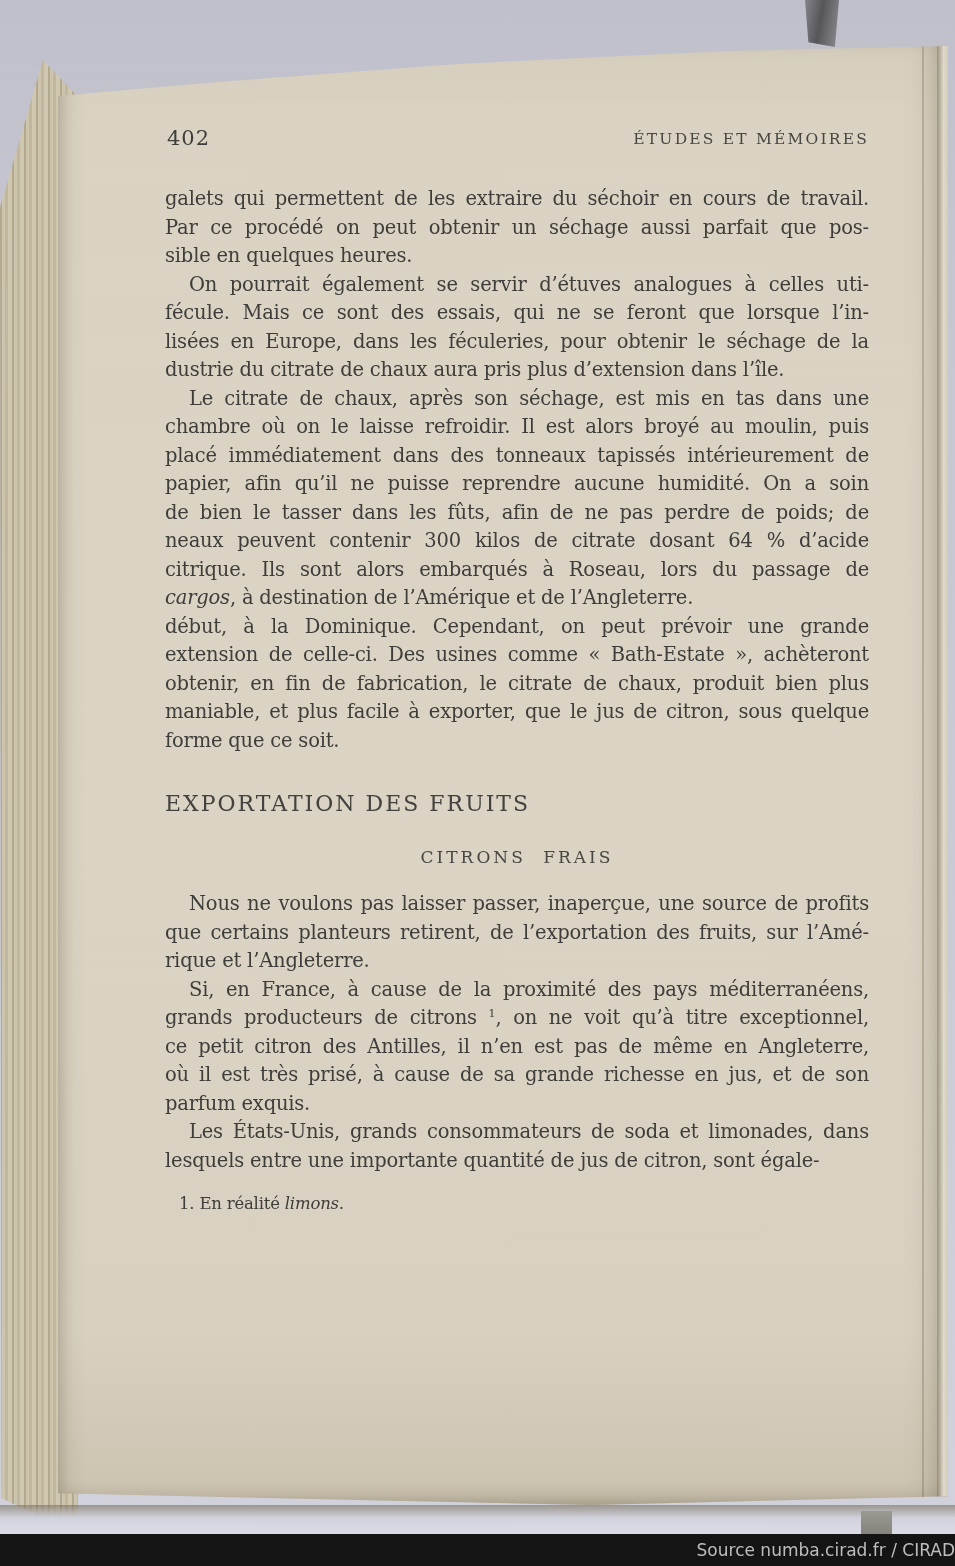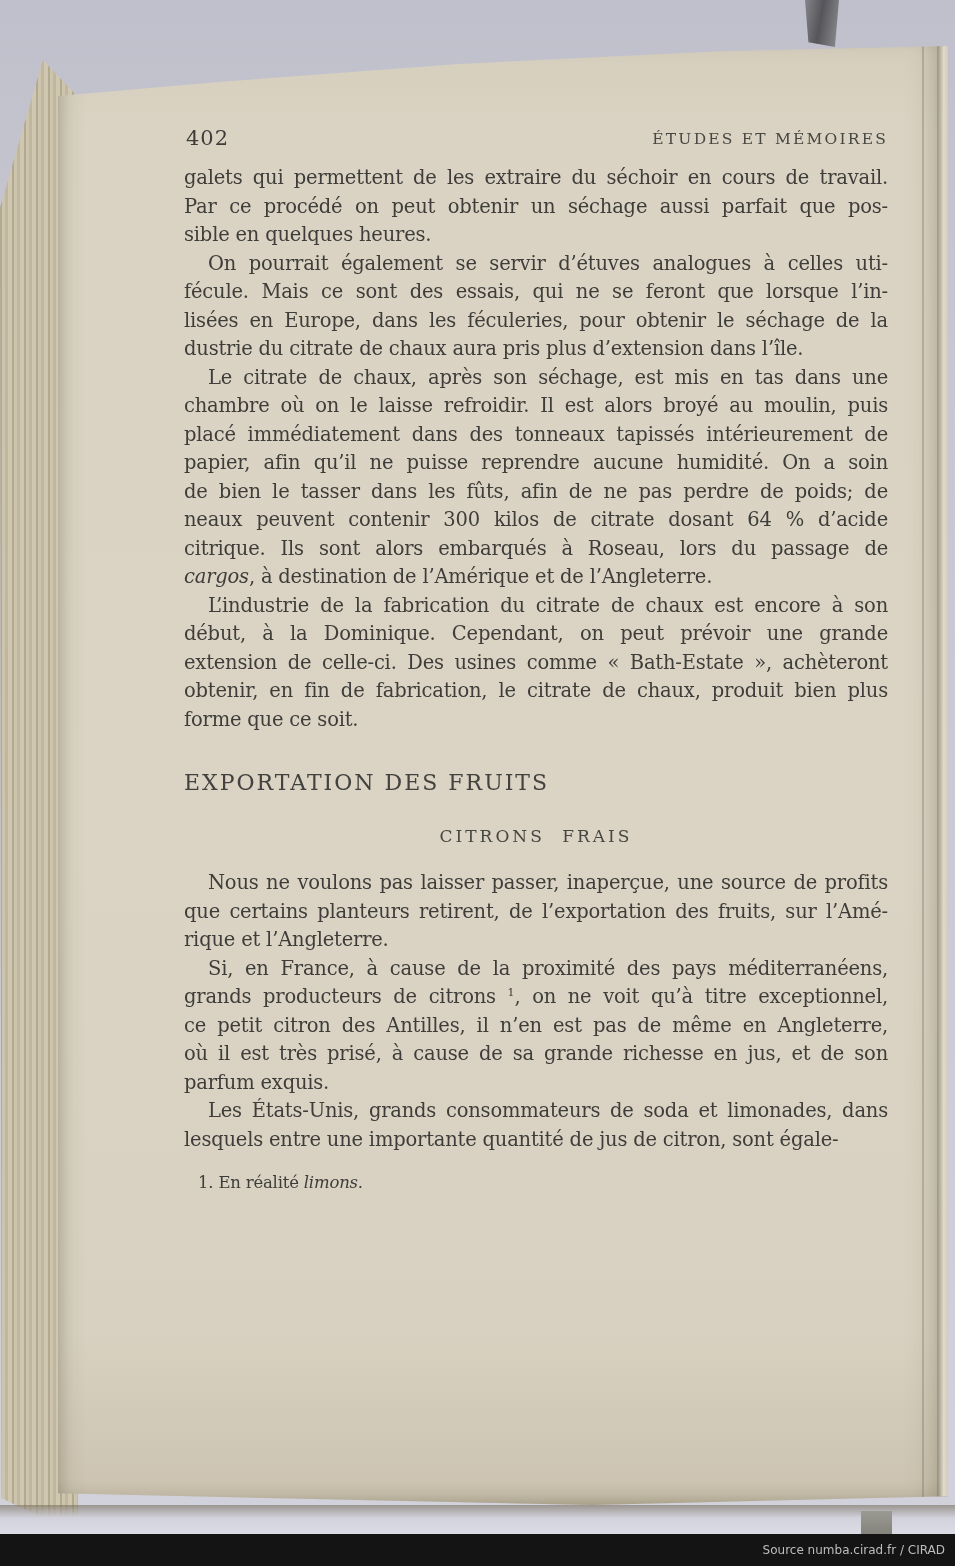--- a/index.html
+++ b/index.html
@@ -50,34 +50,34 @@
     background: linear-gradient(100deg, #84848a 0%, #55555a 45%, #8e8e93 100%);
     clip-path: polygon(0 0, 100% 0, 88% 100%, 10% 90%);
   }
   .clip-bottom {
     position: absolute; left: 861px; top: 1511px; width: 31px; height: 23px;
     background: linear-gradient(180deg, #9a9a93 0%, #84847d 100%);
   }
 
   
   .content {
-    position: absolute; left: 126px; top: 86px; width: 704px;
+    position: absolute; left: 107px; top: 86px; width: 704px;
     color: #3e3d3a;
   }
   .running-header { position: relative; height: 26px; }
   .page-number {
     position: absolute; left: 2px; top: 0;
     font-size: 21px; letter-spacing: 1px;
   }
   .header-title {
     display: block; text-align: right; padding-top: 4px;
     font-size: 15.5px; letter-spacing: 2.2px; color: #474641;
   }
 
-  #flow { margin-top: 12px; font-size: 19.5px; letter-spacing: -0.2px; }
+  #flow { margin-top: 33px; font-size: 19.5px; letter-spacing: -0.2px; }
   .line {
     height: 28.5px; line-height: 28.5px;
     text-align: justify; text-align-last: justify;
     overflow: hidden; white-space: nowrap;
   }
   .line.last { text-align-last: left; }
   .line.indent { text-indent: 24px; }
   sup { font-size: 11px; vertical-align: 7px; line-height: 0; }
 
   .heading {
@@ -95,21 +95,21 @@
   .footnote .line { height: 22px; line-height: 22px; text-align-last: left; }
 
   
   .source-bar {
     position: absolute; left: 0; top: 1534px; width: 955px; height: 32px;
     background: #141414;
     display: flex; align-items: center; justify-content: flex-end;
   }
   .source-bar span {
     font-family: "DejaVu Sans", sans-serif;
-    font-size: 12px; color: #bdbdbd; padding-right: 10px;
+    font-size: 17px; color: #bdbdbd; 
   }
 </style>
 </head>
 <body>
 
 <div class="page-stack"></div>
 
 <div class="page">
   <div class="content">
     <div class="running-header">
@@ -132,24 +132,24 @@
           <div class="line indent">Le citrate de chaux, après son séchage, est mis en tas dans une</div>
           <div class="line">chambre où on le laisse refroidir. Il est alors broyé au moulin, puis</div>
           <div class="line">placé immédiatement dans des tonneaux tapissés intérieurement de</div>
           <div class="line">papier, afin qu’il ne puisse reprendre aucune humidité. On a soin</div>
           <div class="line">de bien le tasser dans les fûts, afin de ne pas perdre de poids; de</div>
           <div class="line">neaux peuvent contenir 300 kilos de citrate dosant 64 % d’acide</div>
           <div class="line">citrique. Ils sont alors embarqués à Roseau, lors du passage de</div>
           <div class="line last"><span style="font-style: italic;">cargos</span><span>, à destination de l’Amérique et de l’Angleterre.</span></div>
         </div>
         <div class="paragraph">
-          <div class="line indent">L’industrie de la fabrication du citrate de chaux est encore à son</div>
           <div class="line">début, à la Dominique. Cependant, on peut prévoir une grande</div>
           <div class="line">extension de celle-ci. Des usines comme « Bath-Estate », achèteront</div>
           <div class="line">obtenir, en fin de fabrication, le citrate de chaux, produit bien plus</div>
+          <div class="line">maniable, et plus facile à exporter, que le jus de citron, sous quelque</div>
           <div class="line last">forme que ce soit.</div>
         </div>
         <div class="heading">EXPORTATION DES FRUITS</div>
         <div class="subheading">CITRONS FRAIS</div>
         <div class="paragraph">
           <div class="line indent">Nous ne voulons pas laisser passer, inaperçue, une source de profits</div>
           <div class="line">que certains planteurs retirent, de l’exportation des fruits, sur l’Amé-</div>
           <div class="line last">rique et l’Angleterre.</div>
         </div>
         <div class="paragraph">

